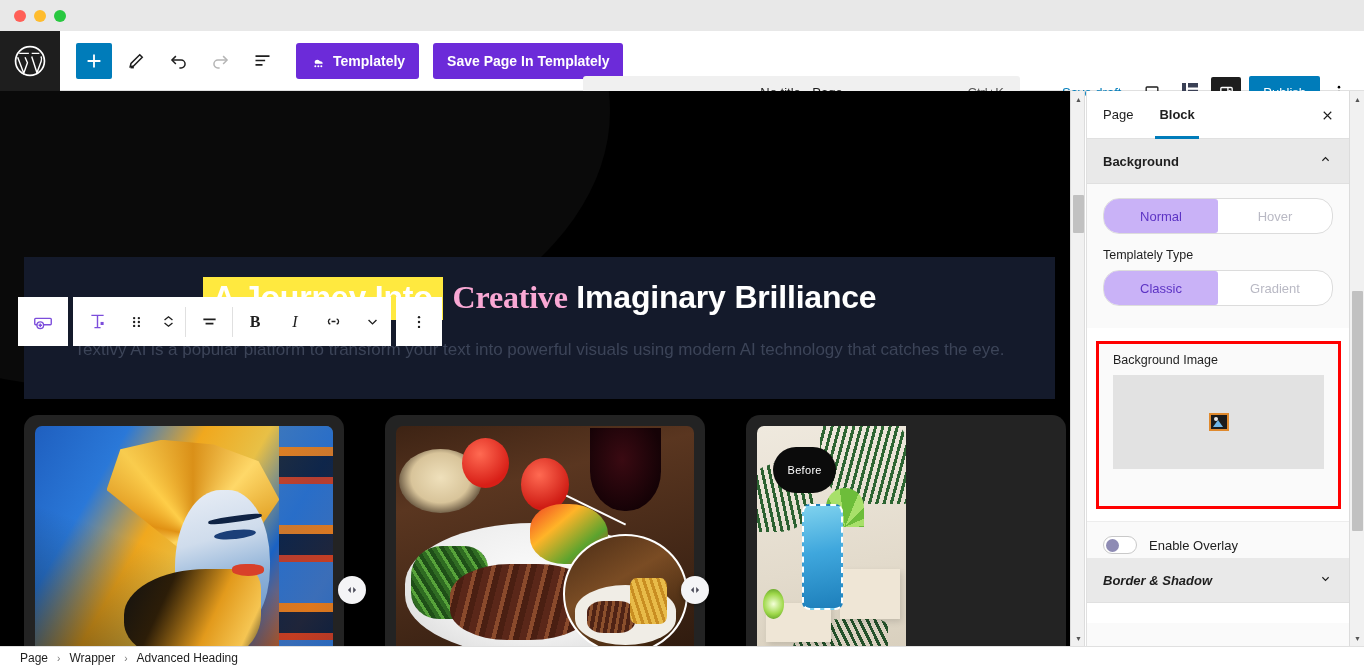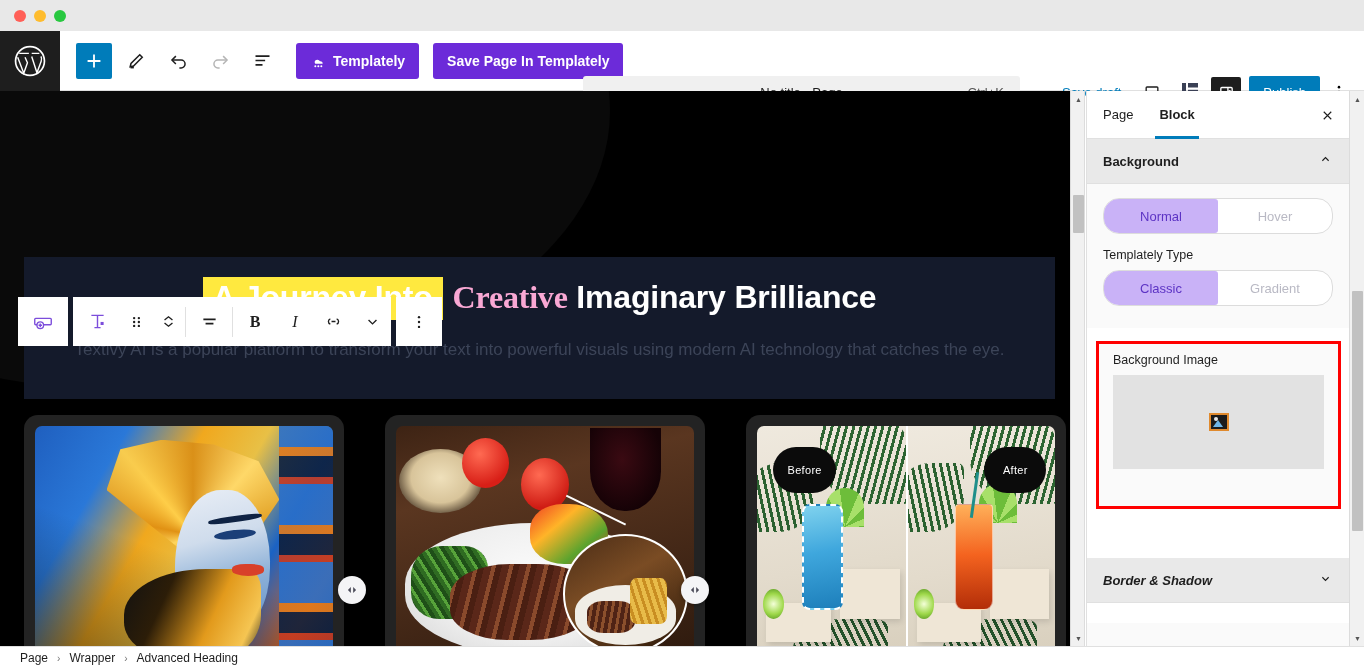--- a/index.html
+++ b/index.html
@@ -579,32 +579,20 @@
               <div class="palm p1"></div>
                 <div class="palm p2"></div>
                 <div class="palm p3"></div>
               <div class="podium pod-b"></div>
                 <div class="podium pod-a"></div>
               <div class="umbrella um-a"></div>
                 <div class="can"></div>
                 <div class="lime"></div>
               <div class="ba-pill pill-before">Before</div>
             </div>
-            <div class="half">
-              <div class="palm p1"></div>
-                <div class="palm p2"></div>
-                <div class="palm p3"></div>
-              <div class="podium pod-b"></div>
-                <div class="podium pod-a"></div>
-              <div class="umbrella um-b"></div>
-              <div class="glass"></div>
-                <div class="straw"></div>
-                <div class="lime"></div>
-              <div class="ba-pill pill-after">After</div>
-            </div>
           </div>
         </div>
       </div>
     </div>
 
     <div class="drag-handle" style="left:338px;top:485px;">
       <svg viewBox="0 0 24 24" width="14" height="14" fill="#4a4a58">
           <path d="M10 7l-5 5 5 5zM14 7l5 5-5 5z"></path>
         </svg>
     </div>
@@ -656,20 +644,26 @@
 
     </div>
 
     <div class="bg-image-box">
       <div class="field-label">Background Image</div>
       <div class="img-drop">
         <span class="img-ph"></span>
       </div>
     </div>
 
+    <div class="toggle-row">
+      <span class="toggle">
+        <span class="knob"></span>
+      </span>
+      <span class="toggle-label">Enable Overlay</span>
+    </div>
 
     <div class="panel-header border-shadow">
       <span class="panel-title">Border &amp; Shadow</span>
       <span>
         <svg viewBox="0 0 24 24" width="15" height="15" fill="none" stroke="#1e1e1e" stroke-width="1.8">
           <path d="M7 10l5 5 5-5"></path>
         </svg>
       </span>
     </div>
     <div class="panel-stub"></div>

